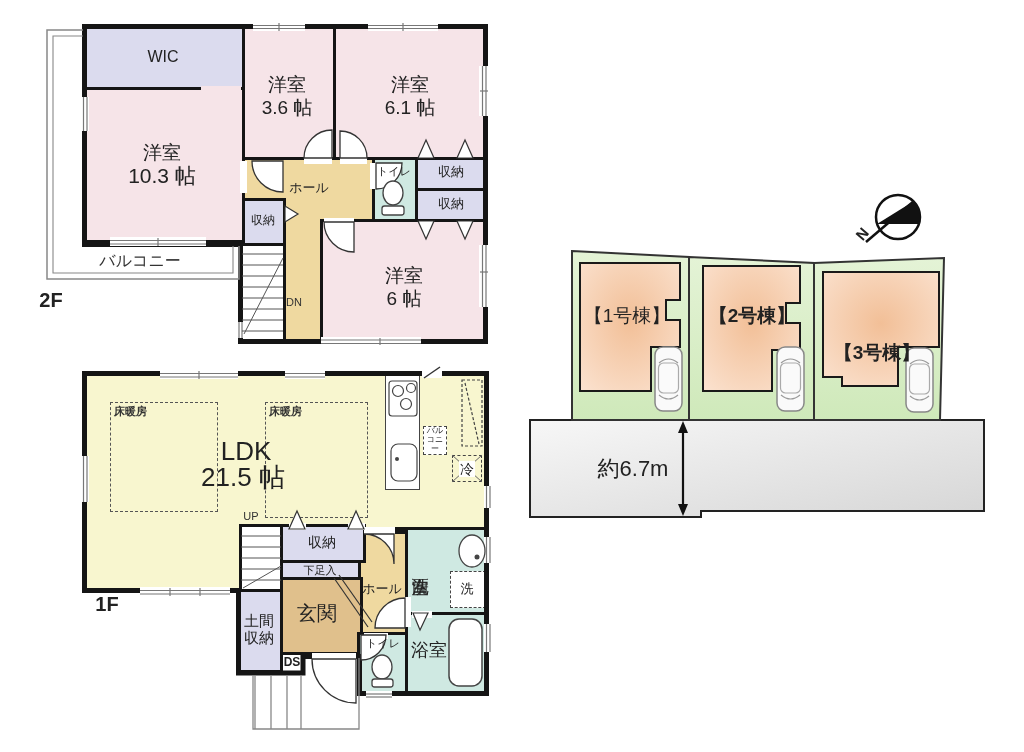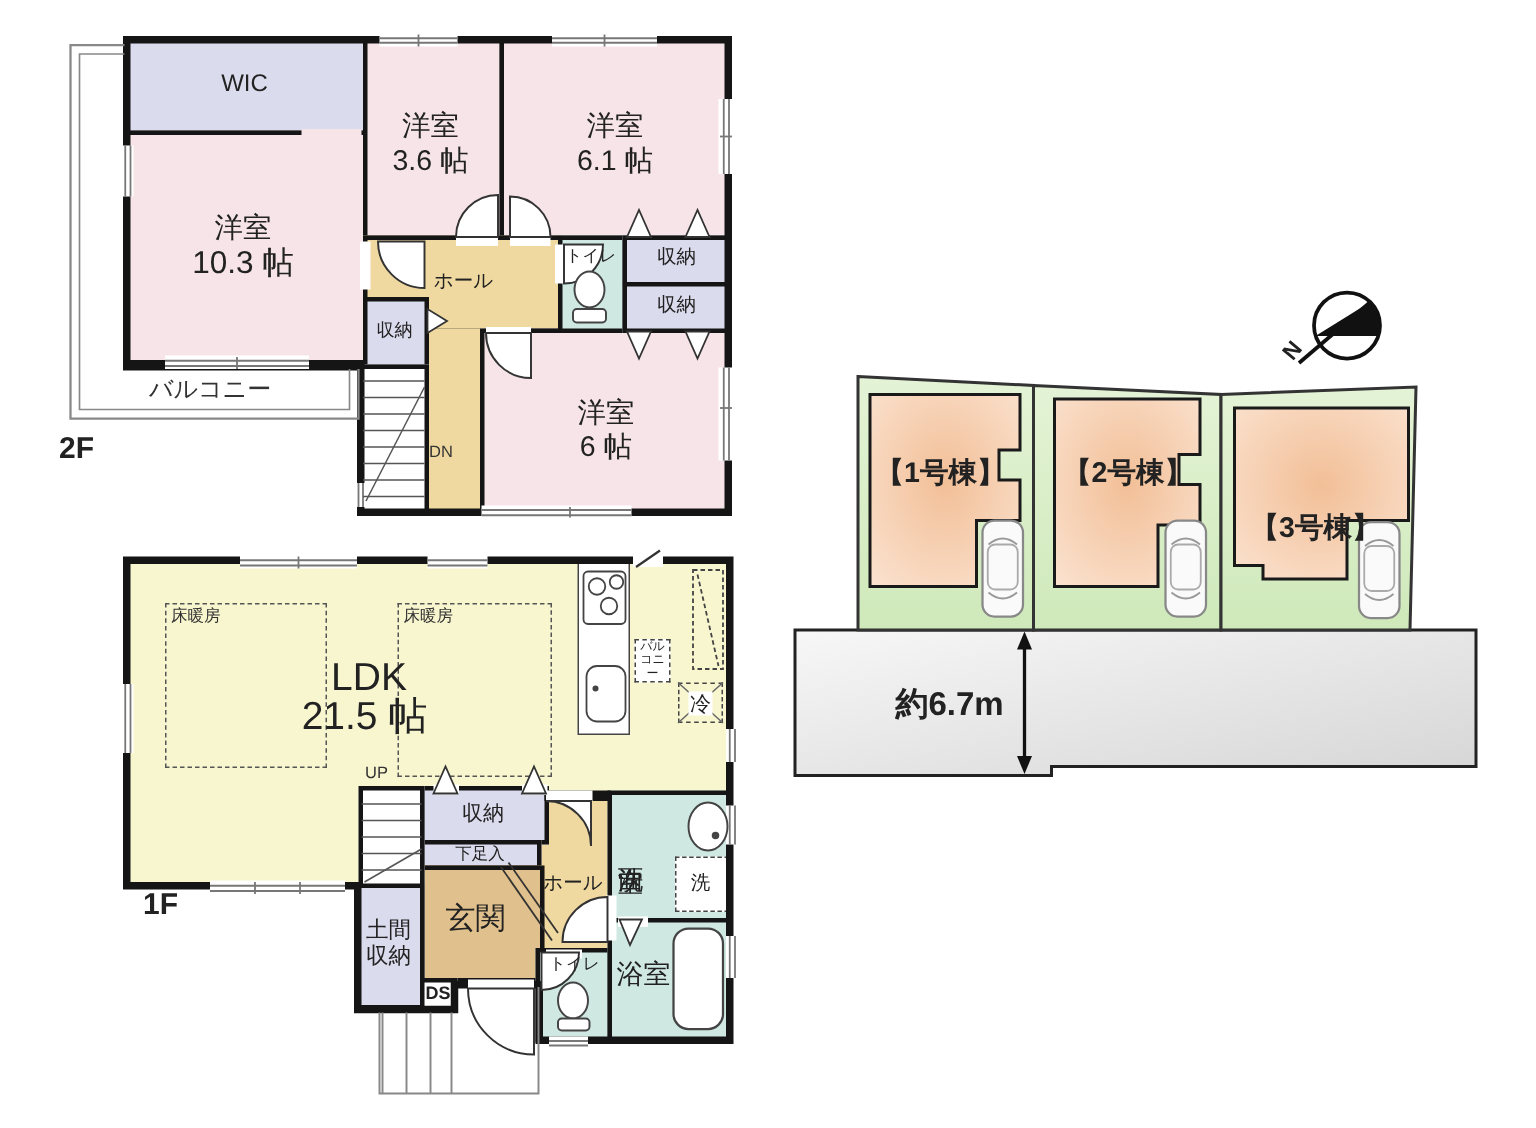--- a/index.html
+++ b/index.html
@@ -10,21 +10,21 @@
   html,body{margin:0;padding:0;background:#fff;}
   #canvas{position:relative;width:1024px;height:752px;background:#fff;overflow:hidden;
           font-family:"Liberation Sans",sans-serif;}
   .room{position:absolute;box-sizing:border-box;border:3px solid var(--wall);z-index:1;}
   .noborder{border:none;}
   .dash{position:absolute;box-sizing:border-box;border:1.5px dashed #555;z-index:2;background:transparent;}
   .fix{position:absolute;box-sizing:border-box;z-index:2;}
   svg.overlay{position:absolute;left:0;top:0;z-index:5;pointer-events:none;}
   .lbl{position:absolute;z-index:10;transform:translate(-50%,-50%);color:#222;
        white-space:nowrap;text-align:center;line-height:1.15;}
-  .lbl-tl{position:absolute;z-index:10;color:#333;white-space:nowrap;line-height:1.1;}
+  .lbl-tl{position:absolute;z-index:10;color:#333;white-space:nowrap;line-height:1.1;font-weight:bold;}
   .wrap2{white-space:normal;word-break:break-all;}
   .vert{writing-mode:vertical-rl;}
 </style>
 </head>
 <body>
 
 <div id="canvas">
 
   <div class="room" style="left:83px;top:25px;width:162px;height:65px;background:var(--closet_lavender);"></div>
   <div class="room" style="left:83px;top:87px;width:162px;height:156px;background:var(--room_pink);"></div>
@@ -327,19 +327,19 @@
   <div class="lbl" style="left:382px;top:589px;font-size:13px;">ホール</div>
   <div class="lbl" style="left:317px;top:613px;font-size:20px;">玄関</div>
   <div class="lbl wrap2" style="left:259px;top:629px;font-size:15px;width:34px;">土間収納</div>
   <div class="lbl" style="left:292px;top:663px;font-size:12px;font-weight:600;">DS</div>
   <div class="lbl" style="left:383px;top:643px;font-size:11px;">トイレ</div>
   <div class="lbl" style="left:429px;top:650px;font-size:18px;">浴室</div>
   <div class="lbl vert" style="left:420px;top:565px;font-size:17px;">洗面室</div>
   <div class="lbl" style="left:467px;top:589px;font-size:13px;">洗</div>
   <div class="lbl" style="left:107px;top:604px;font-size:20px;font-weight:600;">1F</div>
 
-  <div class="lbl" style="left:627px;top:316px;font-size:19px;font-weight:bold;">【1号棟】</div>
+  <div class="lbl" style="left:627px;top:316px;font-size:19px;font-weight:normal;">【1号棟】</div>
   <div class="lbl" style="left:752px;top:316px;font-size:19px;font-weight:bold;">【2号棟】</div>
   <div class="lbl" style="left:877px;top:317px;font-size:19px;font-weight:bold;margin-top:36px;">【3号棟】</div>
-  <div class="lbl" style="left:633px;top:469px;font-size:22px;font-weight:700;">約6.7m</div>
+  <div class="lbl" style="left:633px;top:469px;font-size:22px;font-weight:400;">約6.7m</div>
   <div class="lbl" style="left:862px;top:234px;font-size:15px;font-weight:bold;transform:translate(-50%,-50%) rotate(-50deg);">N</div>
 
 </div>
 
 </body></html>

